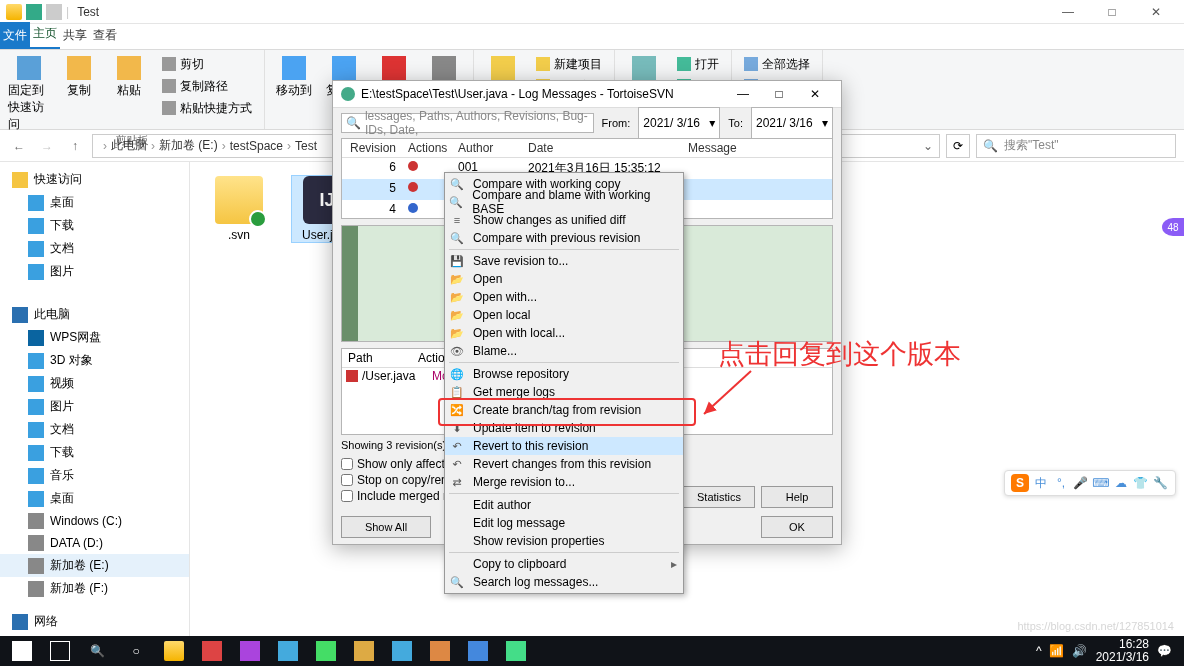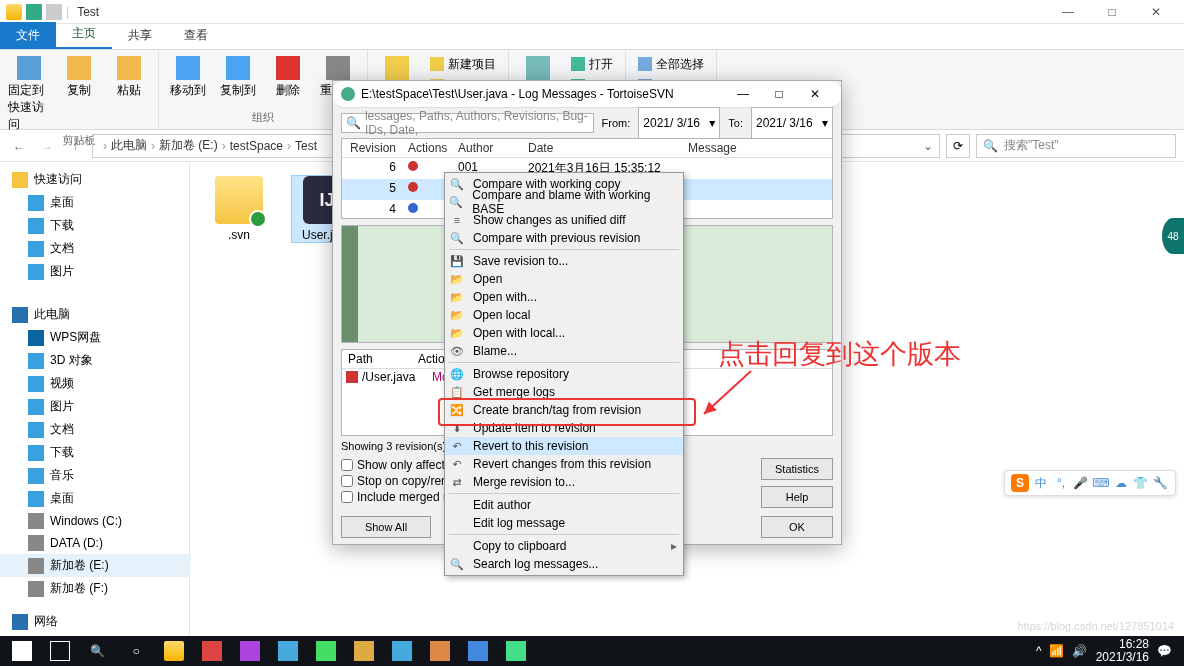--- a/index.html
+++ b/index.html
@@ -9,21 +9,21 @@
 .explorer { position: absolute; inset: 0; display: flex; flex-direction: column; }
 .titlebar { height: 24px; background: #fff; border-bottom: 1px solid #e5e5e5; display: flex; align-items: center; padding: 0 6px; }
 .titlebar .qat { display: flex; gap: 4px; align-items: center; }
 .titlebar .qicon { width: 16px; height: 16px; display: inline-block; }
 .folder-ico { background: linear-gradient(#ffd96a,#f5b400); border-radius: 2px; }
 .titlebar .title { margin-left: 8px; color: #333; }
 .titlebar .winbtns { margin-left: auto; display: flex; }
 .winbtn { width: 44px; height: 24px; display: flex; align-items: center; justify-content: center; color: #555; }
 
 .ribbon-tabs { height: 26px; display: flex; align-items: flex-end; border-bottom: 1px solid #dadada; }
-.rtab { padding: 5px 16px; color: #333; font-family: Liberation Serif, serif; }
+.rtab { padding: 5px 3px; color: #333; font-family: Liberation Serif, serif; }
 .rtab.file { background: #1979ca; color: #fff; }
 .rtab.active { border-bottom: 2px solid #1979ca; color: #14532d; }
 
 .ribbon { height: 80px; background: #f5f6f7; border-bottom: 1px solid #dadada; display: flex; }
 .rgrp { border-right: 1px solid #e0e0e0; padding: 4px 8px; display: flex; flex-direction: column; }
 .rgrp .btns { display: flex; gap: 8px; flex: 1; }
 .rbtn-lg { width: 42px; display: flex; flex-direction: column; align-items: center; gap: 2px; padding-top: 2px; }
 .rbtn-lg .ic { width: 24px; height: 24px; }
 .rbtn-sm { display: flex; align-items: center; gap: 4px; height: 20px; padding: 0 4px; }
 .rbtn-sm .ic { width: 14px; height: 14px; }
@@ -57,21 +57,21 @@
 .svn-folder { background: linear-gradient(#ffe38a,#f5c542); border-radius: 4px; position:relative; }
 .svn-folder::after { content:''; position:absolute; right:-4px; bottom:-4px; width:14px; height:14px; background:#2a9d3e; border-radius:50%; border:2px solid #fff; }
 .ij-icon { background:#2b2b40; border-radius:6px; display:flex; align-items:center; justify-content:center; color:#fff; font-weight:bold; font-size:18px; position:relative; }
 .ij-icon::after { content:''; position:absolute; right:-4px; bottom:-4px; width:14px; height:14px; background:#2a9d3e; border-radius:50%; border:2px solid #fff; }
 .fitem.sel { background:#cce8ff; outline:1px solid #99d1ff; }
 
 .statusbar { height: 22px; border-top: 1px solid #e5e5e5; display: flex; align-items: center; padding: 0 10px; gap: 14px; color:#444; }
 
 
 .svn-dlg { position: absolute; left: 332px; top: 80px; width: 510px; height: 465px; background: #f0f0f0; border: 1px solid #aaa; box-shadow: 0 4px 20px rgba(0,0,0,.3); display:flex; flex-direction:column; }
-.svn-dlg .dlg-title { height: 28px; background: #fff; display: flex; align-items: center; padding: 0 8px; border-bottom:1px solid #ddd;border-radius:11px; }
+.svn-dlg .dlg-title { height: 28px; background: #fff; display: flex; align-items: center; padding: 0 8px; border-bottom:1px solid #ddd; }
 .svn-dlg .dlg-title .t { flex:1; }
 .dlg-winbtn { width:36px; height:22px; display:flex; align-items:center; justify-content:center; }
 
 .svn-filter { height: 30px; display:flex; align-items:center; gap:8px; padding: 0 8px; background:#f0f0f0; }
 .filterbox { flex:1; height:20px; border:1px solid #b5b5b5; background:#fff; padding:0 4px; color:#888; display:flex; align-items:center; gap:4px; font-size:11px; }
 .datebox { width:82px; height:20px; border:1px solid #b5b5b5; background:#fff; display:flex; align-items:center; padding:15px 4px; font-size:11px; }
 .lbl { font-size:11px; }
 
 .revlist { border:1px solid #b5b5b5; background:#fff; margin: 0 8px; }
 .revhead { display:flex; background:#fff; border-bottom:1px solid #ddd; font-size:11px; color:#333; }
@@ -92,42 +92,42 @@
 .pathrow { display:flex; font-size:11px; padding:1px 0; }
 .pathrow .pic2 { width:12px; height:12px; background:#c33; margin:1px 4px 0 4px; }
 
 .svn-status { padding: 4px 8px; font-size:11px; }
 .svn-checks { padding: 2px 8px; display:flex; flex-direction:column; gap:2px; font-size:11px; }
 .chk { display:flex; align-items:center; gap:4px; }
 .chk input { width:12px; height:12px; }
 
 .svn-btns { display:flex; justify-content:space-between; padding:6px 8px; align-items:flex-end; }
 .showall { width:90px; height:22px; border:1px solid #999; background:#e8e8e8; font-size:11px; }
-.btncol { display:flex; flex-direction:column; gap:6px; }
+.btncol { display:flex; flex-direction:row; gap:6px;margin-top:29px; }
 .dlgbtn { width:72px; height:22px; border:1px solid #999; background:#e8e8e8; font-size:11px; }
 
 
 .ctxmenu { position:absolute; left:444px; top:172px; width:240px; background:#f0f0f0; border:1px solid #999; box-shadow:2px 2px 6px rgba(0,0,0,.3); padding:2px 0; }
 .ctxitem { display:flex; align-items:center; gap:8px; height:18px; padding:0 6px 0 4px; font-size:11px; }
 .ctxitem .cic { width:16px; height:16px; display:flex; align-items:center; justify-content:center; font-size:11px; color:#555; }
 .ctxitem.hl { background:#cde8ff; }
 .ctxsep { height:1px; background:#ccc; margin:2px 4px; }
 .ctxitem .arrow { margin-left:auto; color:#666; }
 
 
 .annot-box { position:absolute; left:438px; top:398px; width:258px; height:28px; border:2px solid #e33; border-radius:4px; pointer-events:none; }
 .annot-text { position:absolute; left:718px; top:336px; color:#e33; font-size:27px; font-weight:500; }
 .annot-arrow { position:absolute; left:696px; top:366px; width:60px; height:60px; }
 
 
 .ime { position:absolute; right:8px; top:470px; display:flex; align-items:center; gap:4px; background:#fff; border:1px solid #ddd; border-radius:4px; padding:3px 6px; box-shadow:0 1px 4px rgba(0,0,0,.15); }
 .ime .sogou { width:18px; height:18px; background:#ff7a00; border-radius:4px; color:#fff; display:flex; align-items:center; justify-content:center; font-weight:bold; }
 .ime .i { width:16px; height:16px; color:#4a90d9; display:flex; align-items:center; justify-content:center; }
 
-.badge { position:absolute; right:0; top:218px; width:22px; height:36px; background:#0f766e; border-radius:50% 0 0 50%; color:#fff; font-size:10px; display:flex; align-items:center; justify-content:center; }
+.badge { position:absolute; right:0; top:218px; width:22px; height:18px; background:#8b5cf6; border-radius:50% 0 0 50%; color:#fff; font-size:10px; display:flex; align-items:center; justify-content:center; }
 
 
 .taskbar { position:absolute; left:0; right:0; bottom:0; height:30px; background:#101318; display:flex; align-items:center; padding:0 4px; gap:2px; }
 .tbtn { width:36px; height:30px; display:flex; align-items:center; justify-content:center; color:#fff; }
 .tbtn .tic { width:20px; height:20px; }
 .tray { margin-left:auto; display:flex; align-items:center; gap:8px; color:#fff; font-size:11px; padding-right:8px; }
 .tray .clock { text-align:right; line-height:1.1; }
 
 .watermark { position:absolute; right:10px; bottom:34px; color:#bbb; font-size:11px; opacity:.6; }
 </style>
@@ -165,20 +165,34 @@
             <span>固定到快速访问</span>
           </div>
         <div class="rbtn-lg">
             <div class="ic copy"></div>
             <span>复制</span>
           </div>
         <div class="rbtn-lg">
             <div class="ic paste"></div>
             <span>粘贴</span>
           </div>
+        <div style="display:flex;flex-direction:column;gap:2px;">
+          <div class="rbtn-sm">
+              <div class="ic cut"></div>
+              <span>剪切</span>
+            </div>
+          <div class="rbtn-sm">
+              <div class="ic cut"></div>
+              <span>复制路径</span>
+            </div>
+          <div class="rbtn-sm">
+              <div class="ic cut"></div>
+              <span>粘贴快捷方式</span>
+            </div>
+        </div>
       </div>
       <div class="cap">剪贴板</div>
     </div>
     <div class="rgrp">
       <div class="btns">
         <div class="rbtn-lg">
             <div class="ic move"></div>
             <span>移动到</span>
           </div>
         <div class="rbtn-lg">
@@ -550,20 +564,24 @@
     </div>
   <div class="ctxsep"></div>
   <div class="ctxitem">
       <span class="cic"></span>
       <span>Edit author</span>
     </div>
   <div class="ctxitem">
       <span class="cic"></span>
       <span>Edit log message</span>
     </div>
+  <div class="ctxitem">
+      <span class="cic"></span>
+      <span>Show revision properties</span>
+    </div>
   <div class="ctxsep"></div>
   <div class="ctxitem">
       <span class="cic"></span>
       <span>Copy to clipboard</span>
       <span class="arrow">▸</span>
     </div>
   <div class="ctxitem">
       <span class="cic">🔍</span>
       <span>Search log messages...</span>
     </div>

